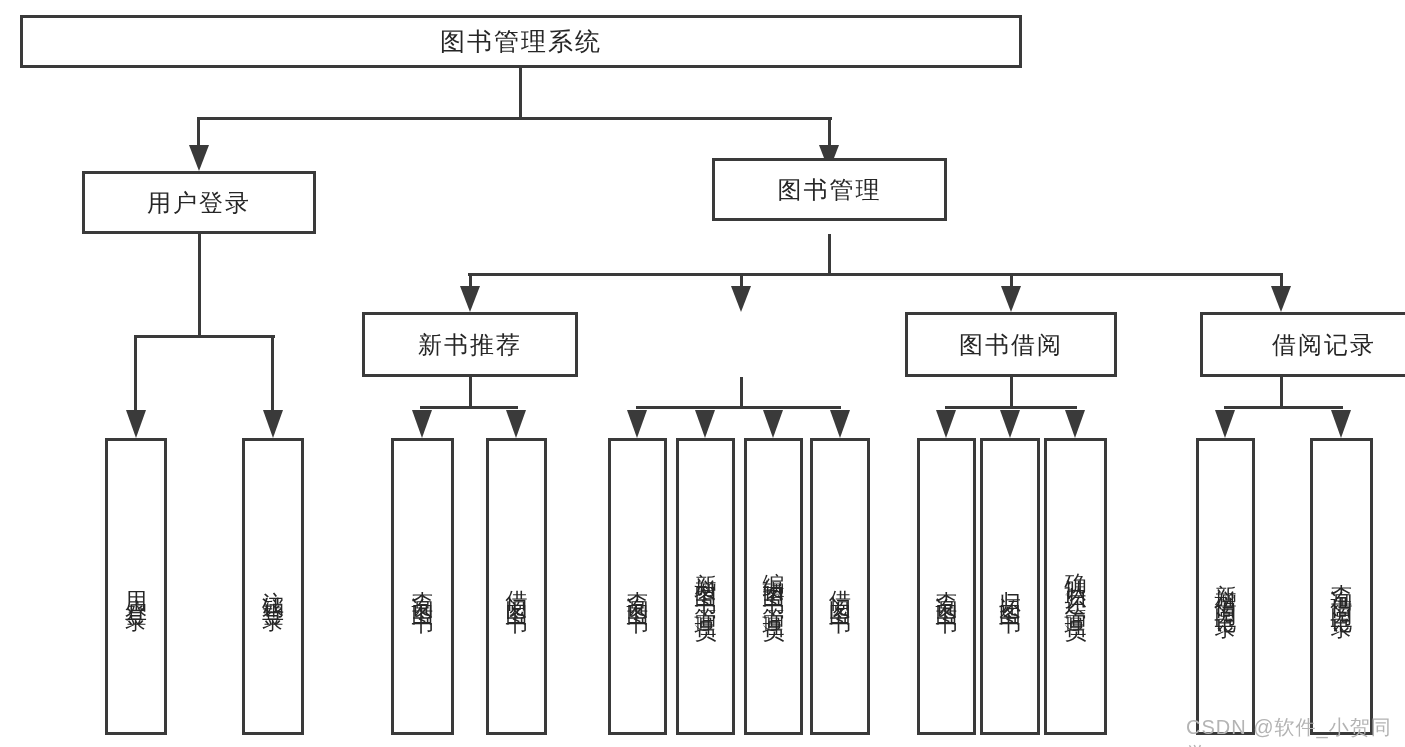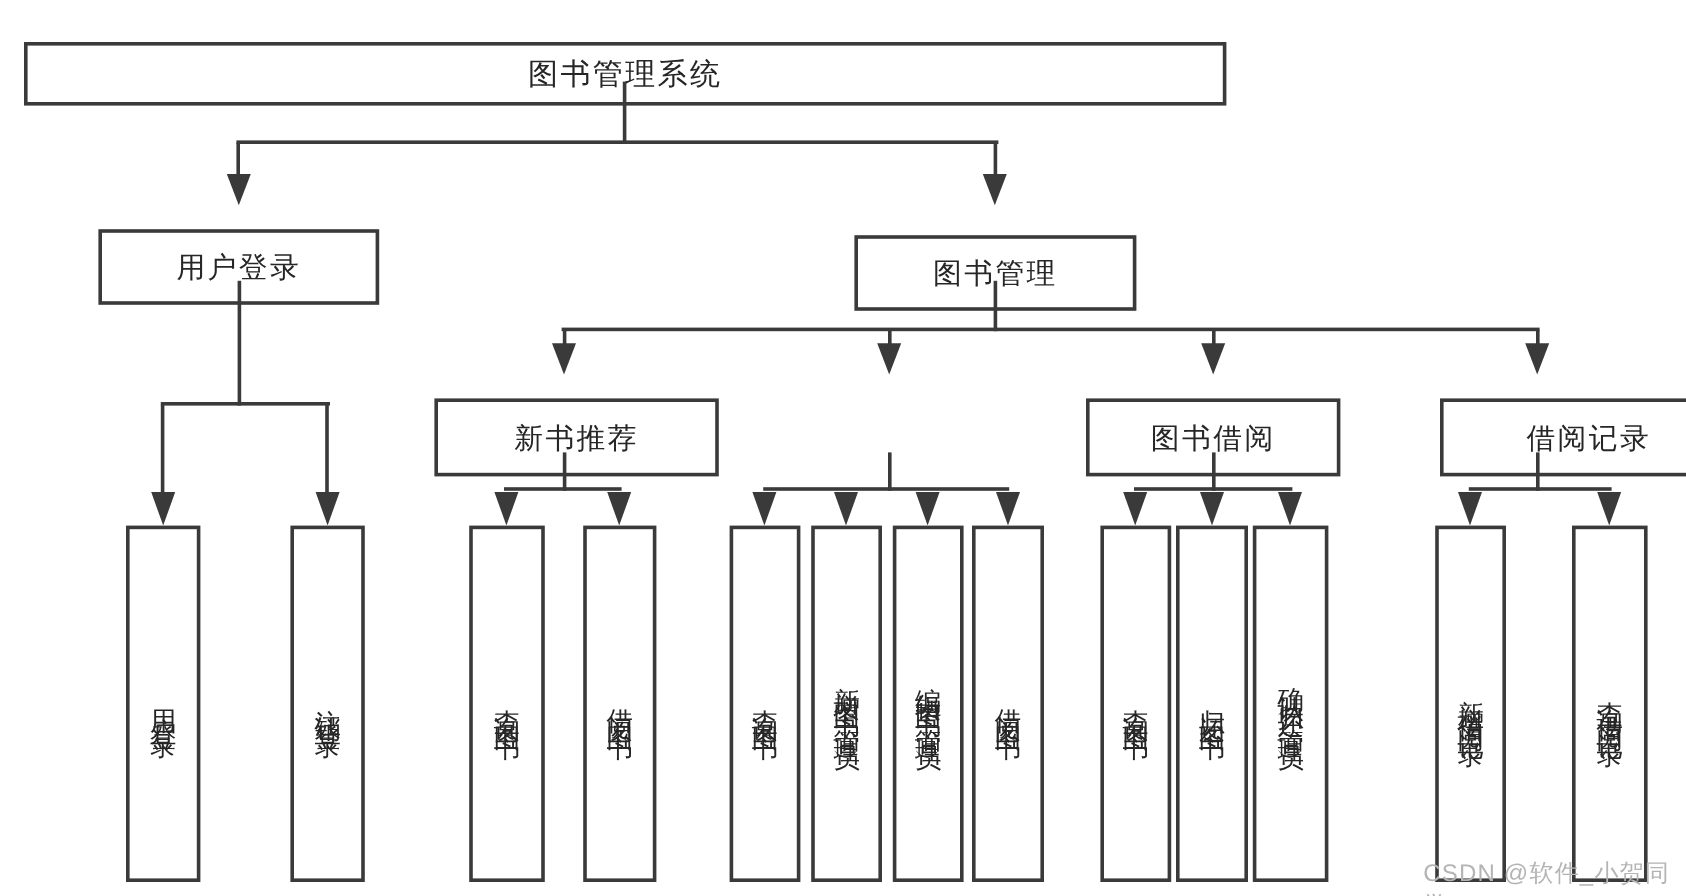--- a/index.html
+++ b/index.html
@@ -6,21 +6,21 @@
   .canvas {
     position:relative; width:1405px; height:747px; background:#ffffff;
     font-family:"Liberation Sans","DejaVu Sans",sans-serif; overflow:hidden;
     color:#262626;
   }
   .box {
     position:absolute; box-sizing:border-box;
     border:3px solid #3a3a3a; background:#ffffff;
     display:flex; align-items:center; justify-content:center;
   }
-  .hbox { font-size:24px; letter-spacing:2px;margin-top:20px; }
+  .hbox { font-size:24px; letter-spacing:2px; }
   .root { font-size:25px; }
   .leaf span {
     writing-mode:vertical-lr; text-orientation:mixed;
     font-size:22px; letter-spacing:7px; line-height:1;
     white-space:nowrap;
   }
   .v { position:absolute; width:3px; background:#3a3a3a; }
   .h { position:absolute; height:3px; background:#3a3a3a; }
   .arw {
     position:absolute; width:0; height:0;
@@ -45,21 +45,21 @@
   <div class="v" style="left:519px;top:68px;height:52px"></div>
   <div class="h" style="left:197px;top:117px;width:635px"></div>
   <div class="v" style="left:197px;top:119px;height:28px"></div>
   <div class="arw" style="left:189px;top:145px"></div>
   <div class="v" style="left:828px;top:119px;height:28px"></div>
   <div class="arw" style="left:819px;top:145px"></div>
 
   <div class="box hbox" style="left:82px;top:171px;width:234px;height:63px">
     <span>用户登录</span>
   </div>
-  <div class="box hbox" style="left:712px;top:176px;width:235px;height:63px">
+  <div class="box hbox" style="left:712px;top:158px;width:235px;height:63px">
     <span>图书管理</span>
   </div>
 
   <div class="v" style="left:198px;top:234px;height:104px"></div>
   <div class="h" style="left:134px;top:335px;width:141px"></div>
   <div class="v" style="left:134px;top:337px;height:75px"></div>
   <div class="arw arw28" style="left:126px;top:410px"></div>
   <div class="v" style="left:271px;top:337px;height:75px"></div>
   <div class="arw arw28" style="left:263px;top:410px"></div>
 
@@ -67,21 +67,21 @@
   <div class="h" style="left:468px;top:273px;width:815px"></div>
   <div class="v" style="left:469px;top:275px;height:13px"></div>
   <div class="arw" style="left:460px;top:286px"></div>
   <div class="v" style="left:740px;top:275px;height:13px"></div>
   <div class="arw" style="left:731px;top:286px"></div>
   <div class="v" style="left:1010px;top:275px;height:13px"></div>
   <div class="arw" style="left:1001px;top:286px"></div>
   <div class="v" style="left:1280px;top:275px;height:13px"></div>
   <div class="arw" style="left:1271px;top:286px"></div>
 
-  <div class="box hbox" style="left:362px;top:312px;width:237px;height:65px">
+  <div class="box hbox" style="left:362px;top:312px;width:216px;height:65px">
     <span>新书推荐</span>
   </div>
   <div class="box hbox" style="left:905px;top:312px;width:212px;height:65px">
     <span>图书借阅</span>
   </div>
   <div class="box hbox" style="left:1200px;top:312px;width:248px;height:65px">
     <span>借阅记录</span>
   </div>
 
   <div class="v" style="left:469px;top:377px;height:32px"></div>

